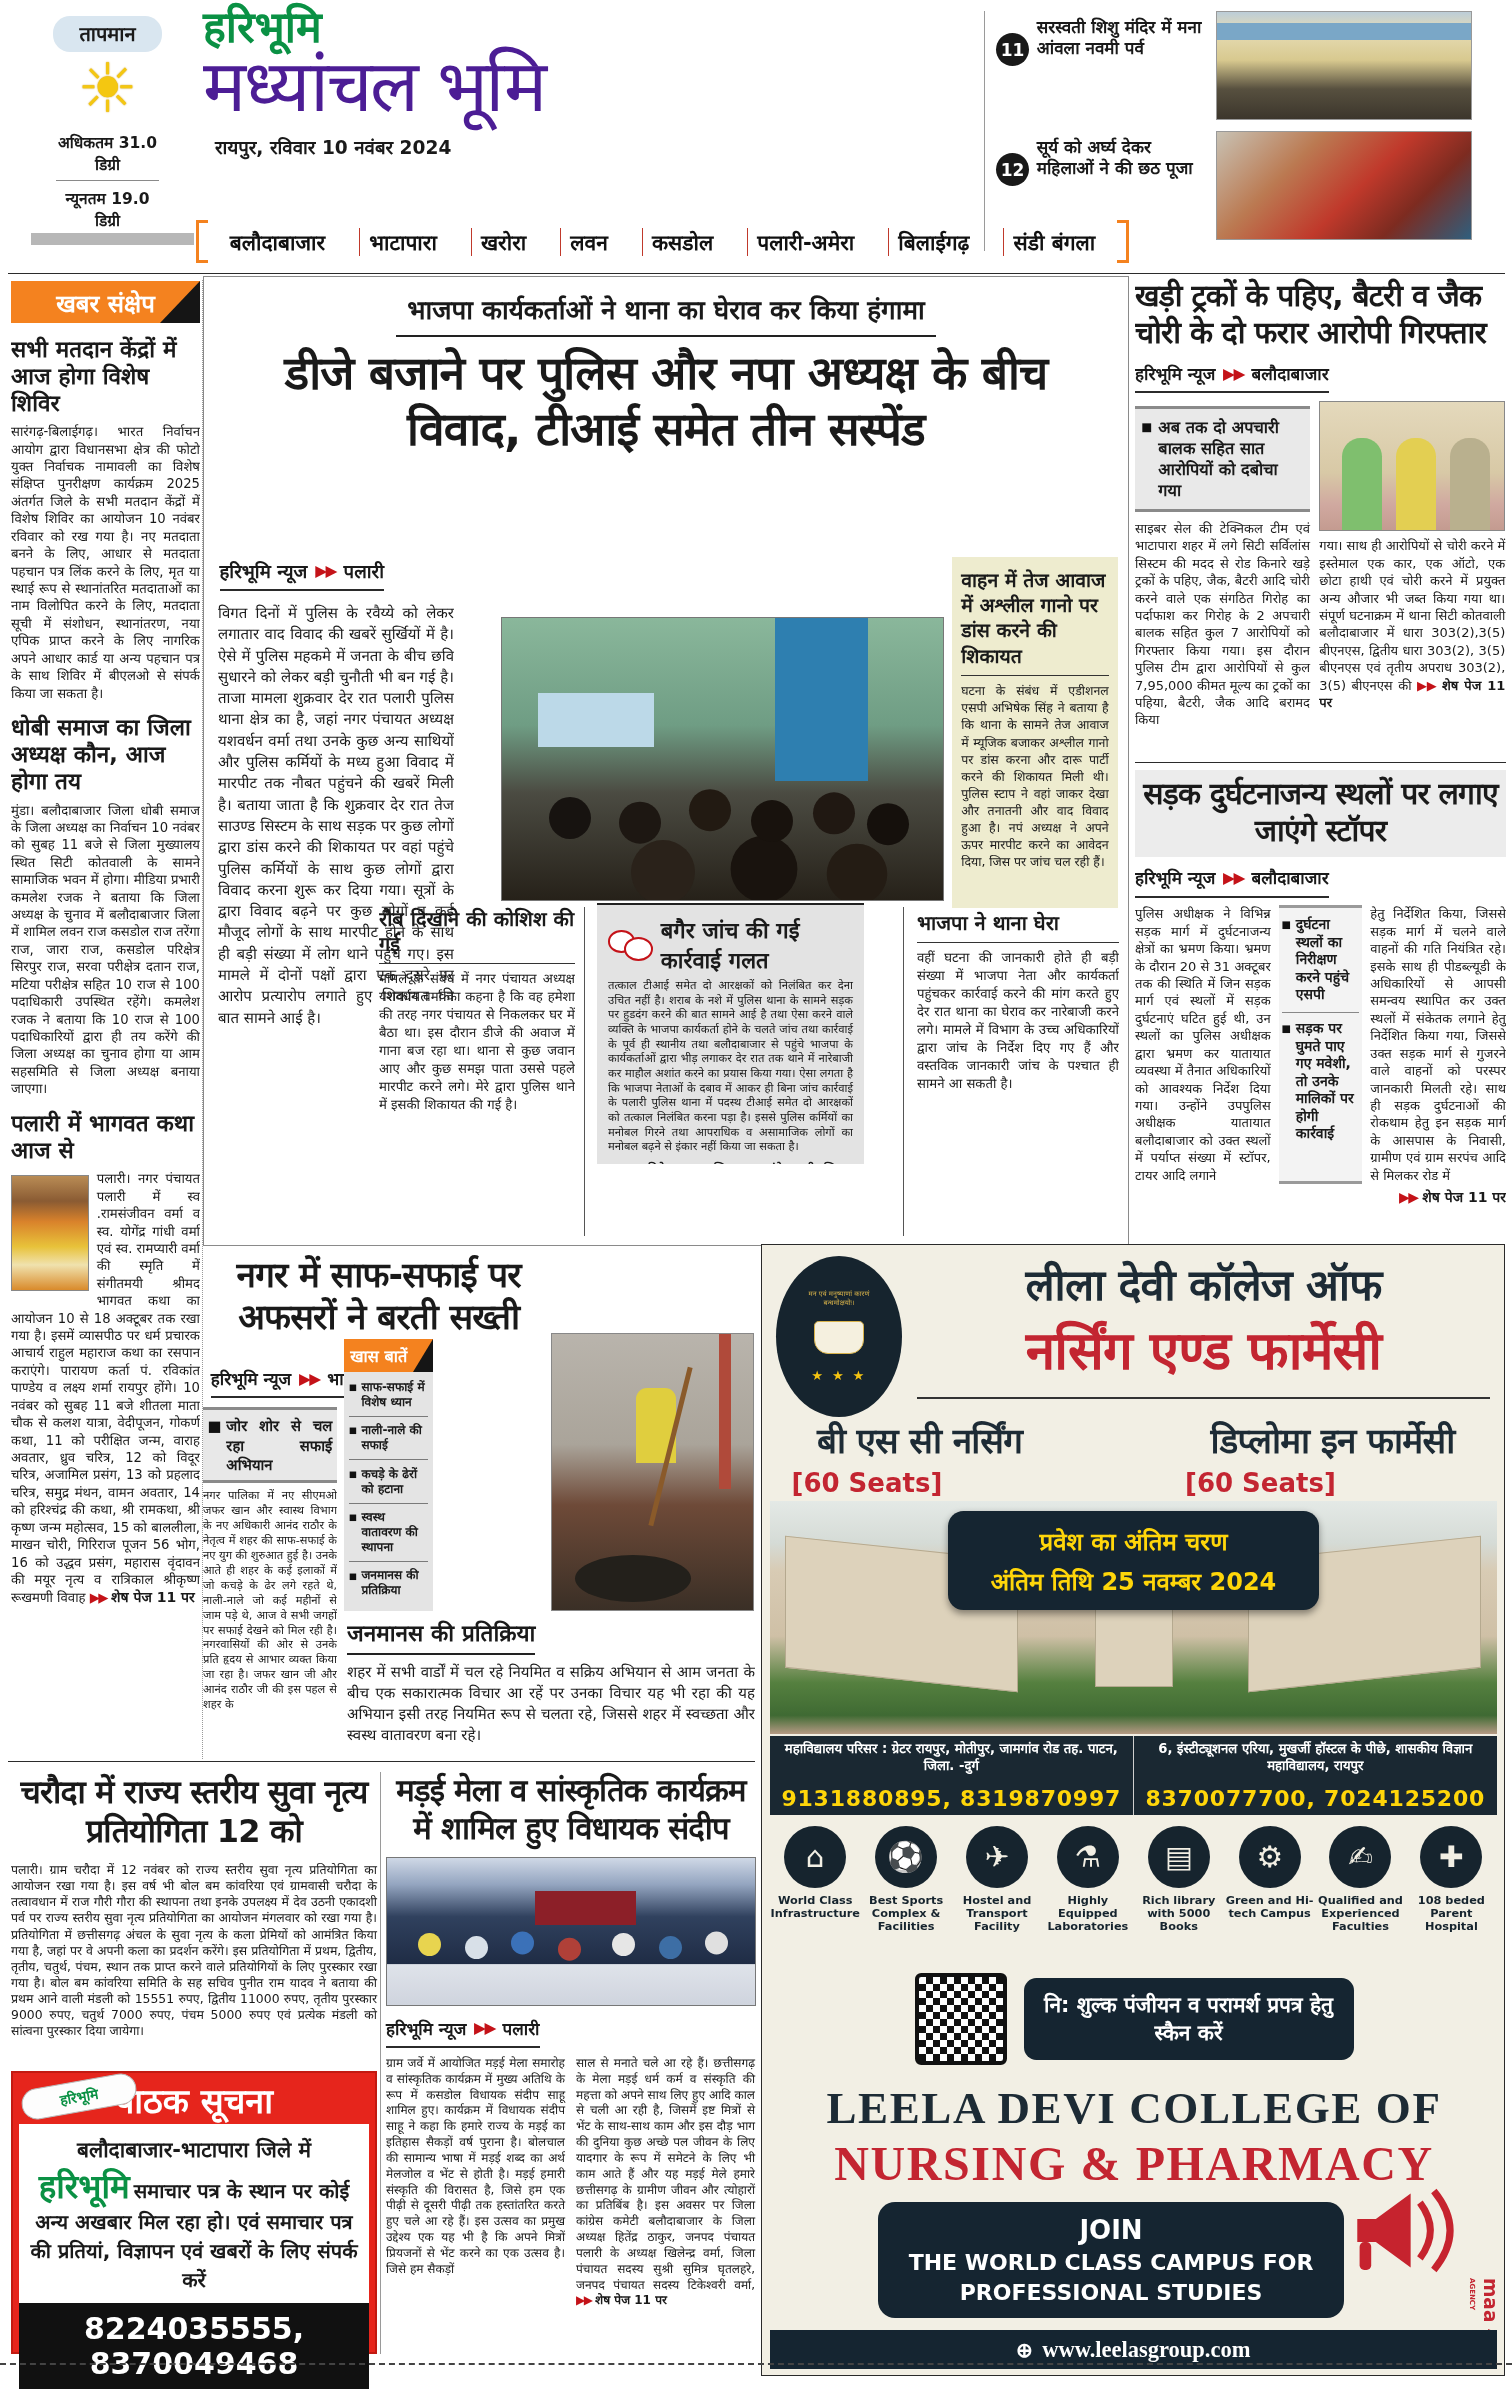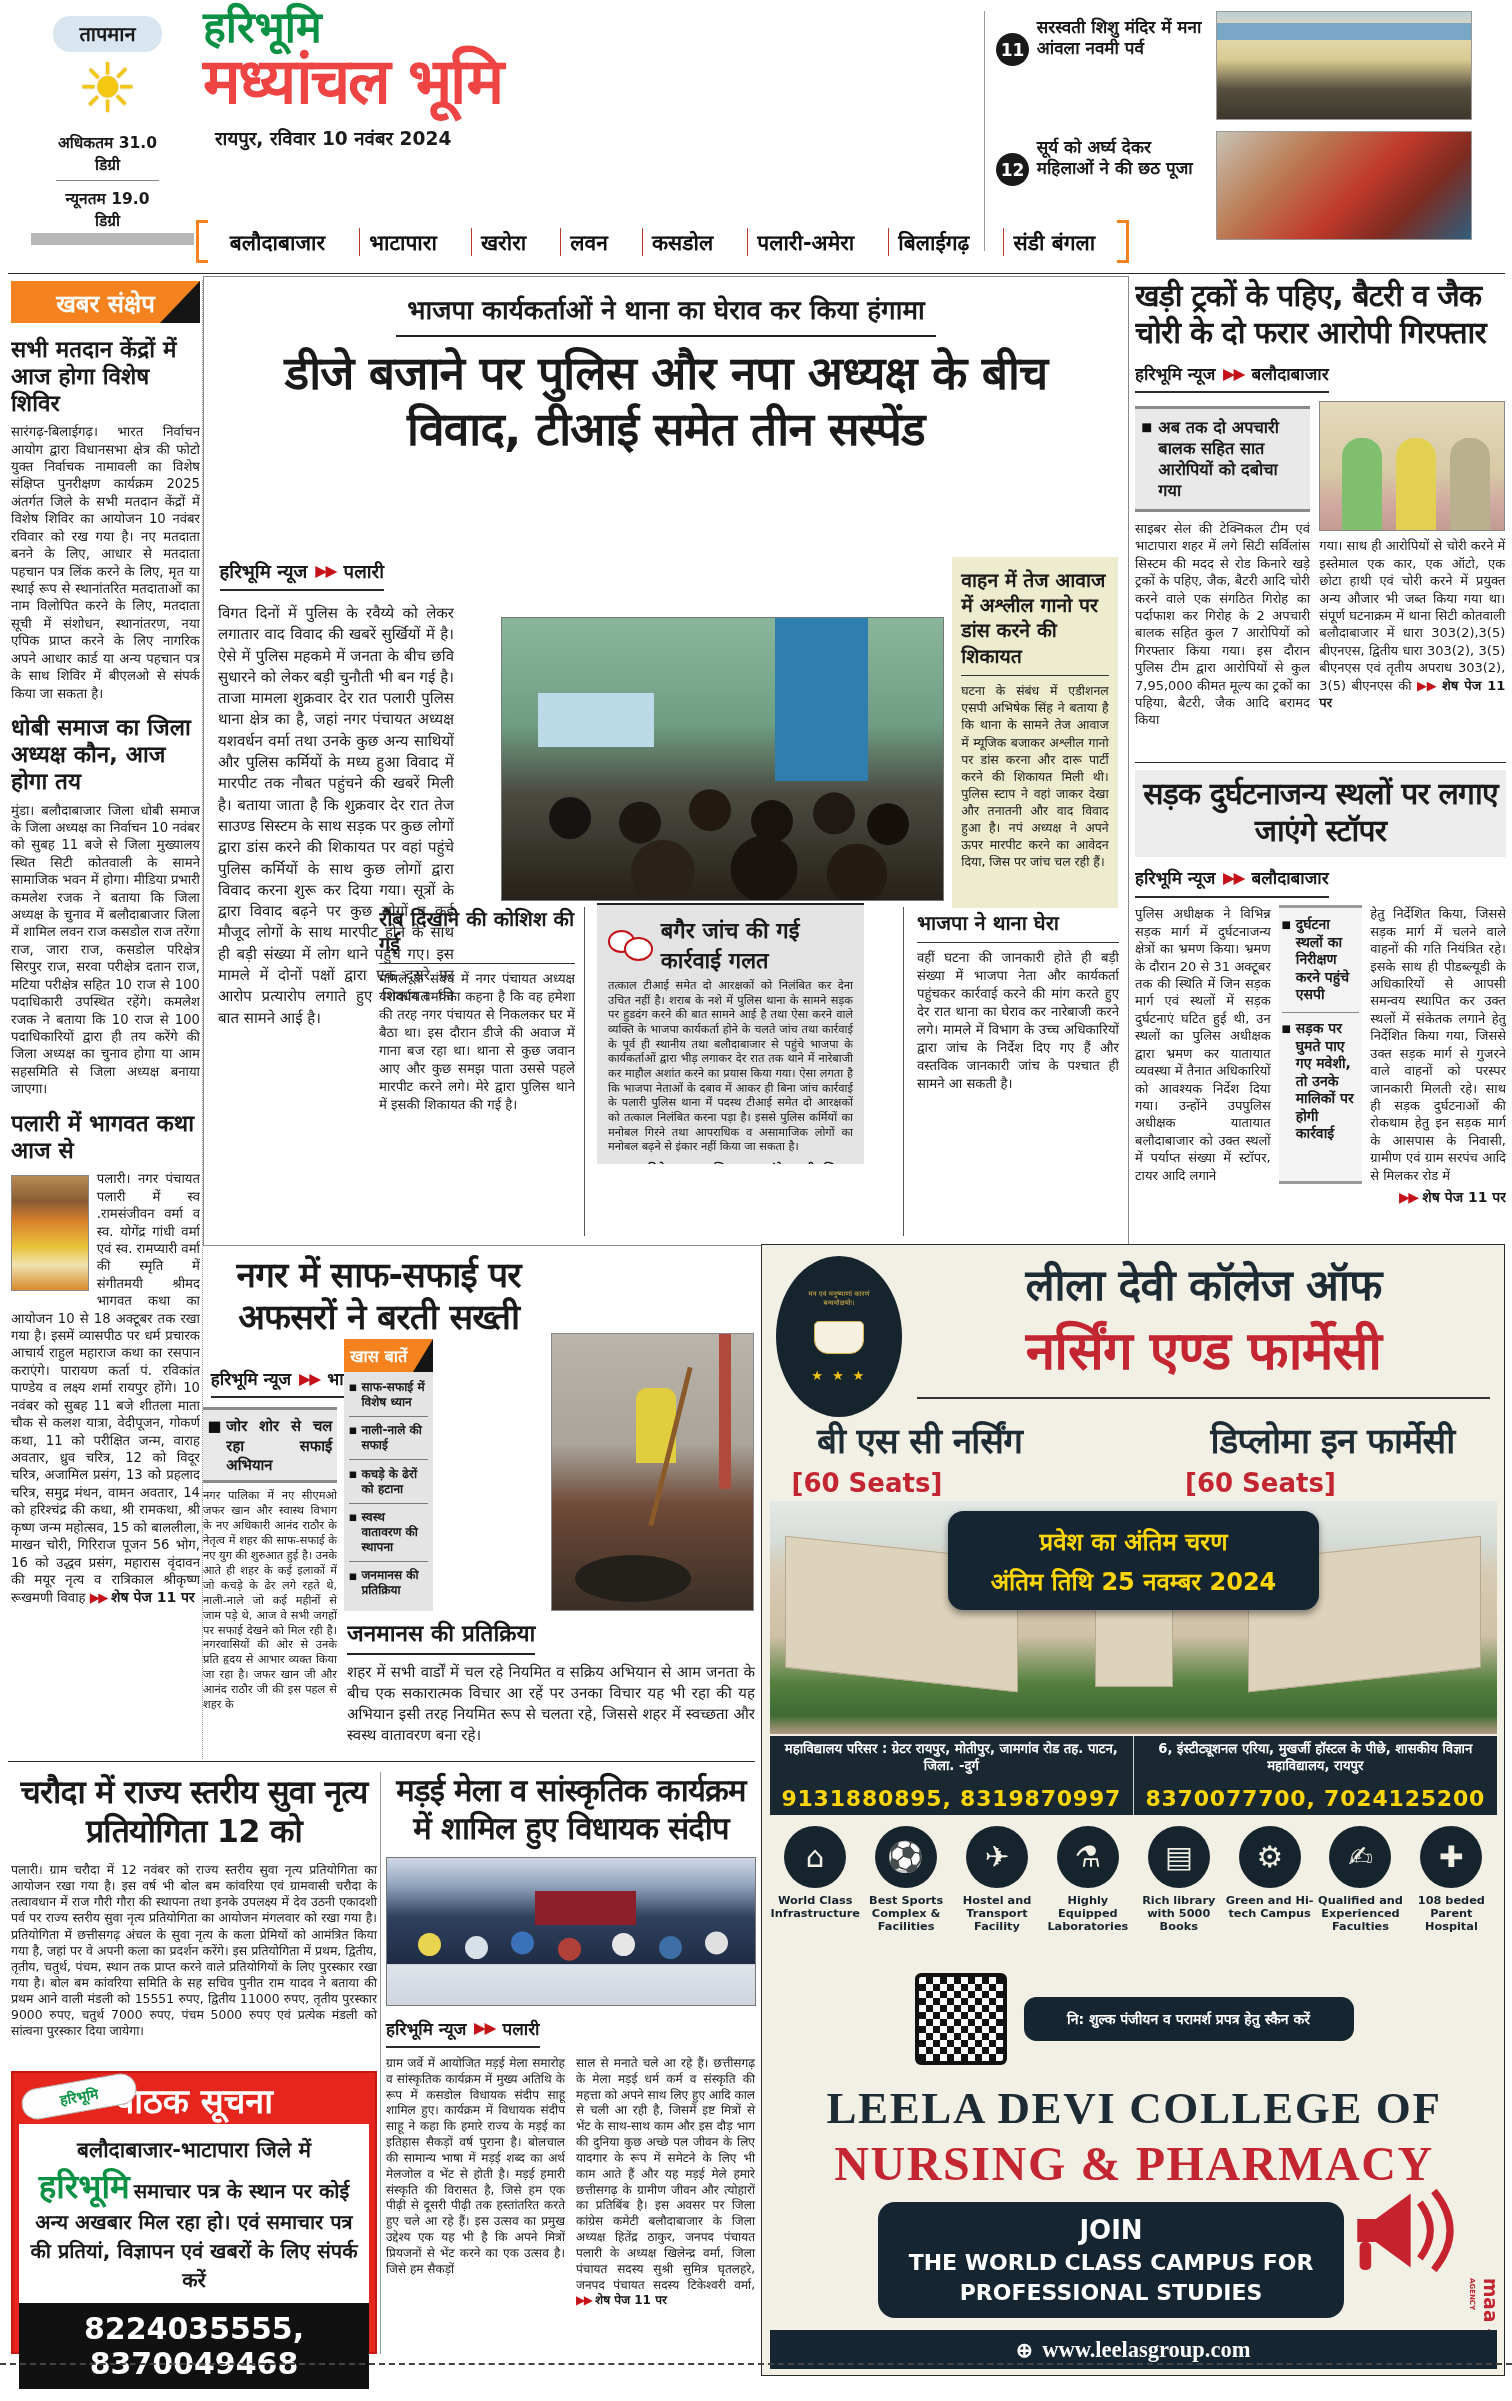--- a/index.html
+++ b/index.html
@@ -16,21 +16,21 @@
 
   
   .weather { left:53px; top:15.5px; width:109px; text-align:center; }
   .weather .pill { background:#d9e6f0; border-radius:17px; padding:4.7px 7.8px; font-size:20px; font-weight:bold; }
   .weather .sun { font-size:68px; line-height:1.1; color:#f4c711; text-shadow:0 0 1.6px #c79100; }
   .weather .t { font-size:15.5px; font-weight:bold; padding:3.9px 0; }
   .weather .sep { border-top:1.6px solid #8a8a8a; margin:1.6px 3.1px; }
 
   .masthead { left:203px; top:4.7px; width:776px; }
   .brand-top { color:#0a9144; font-size:43px; font-weight:bold; line-height:1.05; }
-  .brand-main { color:#ef4444; font-size:63px; font-weight:bold; line-height:1.02; letter-spacing:-2.3px; white-space:nowrap; }
+  .brand-main { color:#4c1d95; font-size:72px; font-weight:normal; line-height:1.02; letter-spacing:-2.3px; white-space:nowrap; }
   .dateline { font-size:18.6px; font-weight:bold; margin-top:11px;margin-left:12px; }
 
   .briefs { left:984px; top:11px; width:522px; border-left:1.6px solid #9a9a9a; padding-left:11px; }
   .brief { display:flex; align-items:flex-start; gap:7.8px; margin-bottom:11px; }
   .brief-badge { width:33px; height:33px; border-radius:50%; background:#191919; color:#fff; font-size:17px; font-weight:bold; display:flex; align-items:center; justify-content:center; flex:0 0 auto; margin-top:22px; }
   .brief-title { width:171px; font-size:17px; font-weight:bold; line-height:1.25; margin-top:6.2px; }
   .brief-photo { width:256px; height:109px; flex:0 0 auto; border:0.8px solid #999; position:relative; overflow:hidden; }
   .photo-school { background:linear-gradient(180deg,#bccdd8 0%,#e6dcb4 18%,#d8c98f 45%,#57503f 72%,#3c362c 100%); }
   .photo-school::after { content:""; position:absolute; left:0; right:0; top:11px; height:17px; background:#7aa7c7; }
   .photo-chhath { background:linear-gradient(135deg,#c8c2b4 0%,#bb7a52 30%,#c0392b 55%,#7d2b20 75%,#2f5f7e 100%); }
@@ -163,21 +163,21 @@
   .ad-band .half { flex:1; display:flex; flex-direction:column; align-items:center; justify-content:center; gap:12px; padding:3.1px 7.8px; }
   .ad-band .half + .half { border-left:1.6px solid #cfcfcf; }
   .ad-addr { color:#fff; font-size:13.2px; font-weight:bold; text-align:center; line-height:1.3; }
   .ad-phone { color:#ffd60a; font-size:22px; font-weight:bold; letter-spacing:0.8px; }
   .ad-features { position:absolute; left:7.8px; top:581px; width:727px; display:flex; }
   .feat { width:91px; display:flex; flex-direction:column; align-items:center; gap:6.2px; }
   .feat .fico { width:62px; height:62px; border-radius:50%; background:#16242e; color:#f2efe4; font-size:29.5px; display:flex; align-items:center; justify-content:center; }
   .feat .flab { font-size:11.3px; font-weight:bold; color:#16242e; text-align:center; line-height:1.15; }
   .ad-qr-row { position:absolute; left:0; top:728px; width:744px; display:flex; align-items:center; justify-content:center; gap:17px; }
   .qr { width:92px; height:92px; border:4.7px solid #111; border-radius:6.2px; background:repeating-conic-gradient(#111 0% 25%, #fff 0% 50%) 0 0 / 14px 14px; }
-  .qr-note { background:#152531; border-radius:12.4px; color:#fff; font-size:14px; font-weight:bold; text-align:center; line-height:1.35; padding:12.4px 20px; width:330px; }
+  .qr-note { background:#152531; border-radius:12.4px; color:#fff; font-size:21px; font-weight:bold; text-align:center; line-height:1.35; padding:12.4px 20px; width:330px; }
   .ad-e1 { position:absolute; left:0; top:837px; width:744px; text-align:center; color:#1d2b35; font-family:"Liberation Serif", serif; font-size:45px; font-weight:bold; letter-spacing:1.6px; }
   .ad-e2 { position:absolute; left:0; top:891px; width:744px; text-align:center; color:#c32531; font-family:"Liberation Serif", serif; font-size:48px; font-weight:bold; letter-spacing:1.6px; }
   .ad-join { position:absolute; left:116px; top:957px; width:466px; height:116px; background:#152531; border-radius:17px; color:#fff; display:flex; flex-direction:column; align-items:center; justify-content:center; gap:4.7px; }
   .ad-join .j1 { font-size:26px; font-weight:bold; }
   .ad-join .j2 { font-size:22px; font-weight:bold; }
   .ad-join .j3 { font-size:22px; font-weight:bold; }
   .ad-mega { position:absolute; right:40px; top:939px; width:116px; height:93px; }
   .ad-agency { position:absolute; right:4.7px; top:1033px; color:#c32531; font-weight:bold; font-size:18.6px; writing-mode:vertical-rl; text-orientation:mixed; line-height:1; }
   .ad-agency small { font-size:7px; }
   .ad-web { position:absolute; left:7.8px; top:1085px; width:727px; height:39px; background:#152531; color:#fff; display:flex; align-items:center; justify-content:center; gap:9.3px; font-family:"Liberation Serif", serif; font-size:22.5px; font-weight:bold; }

